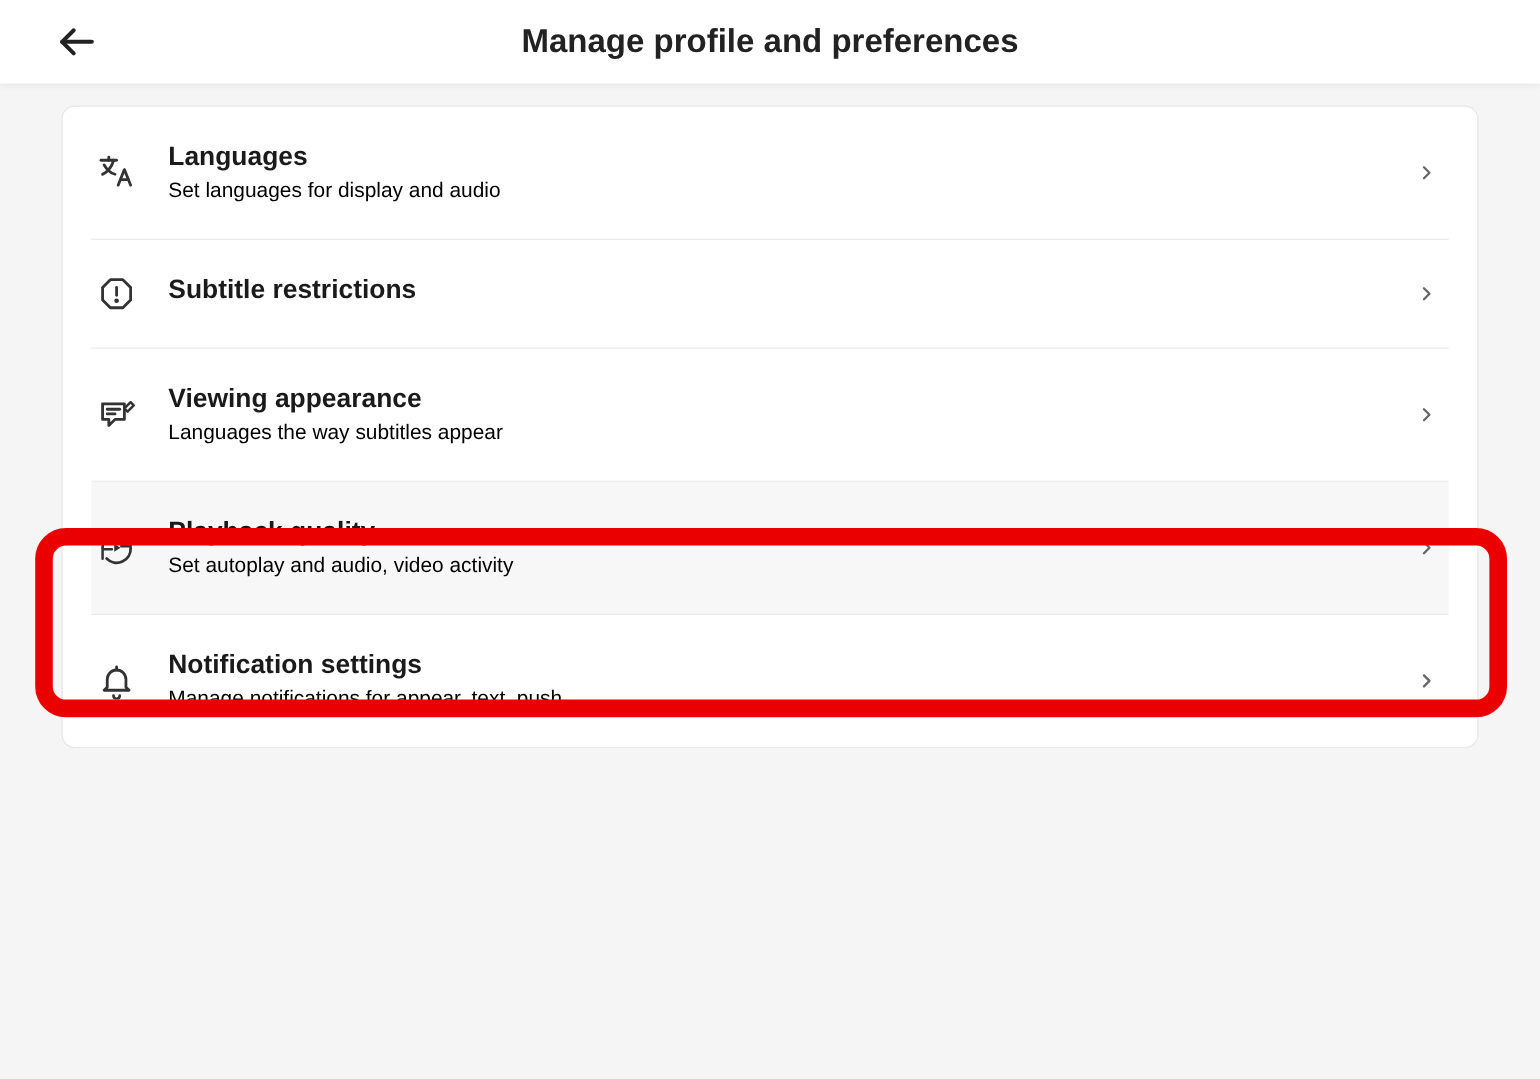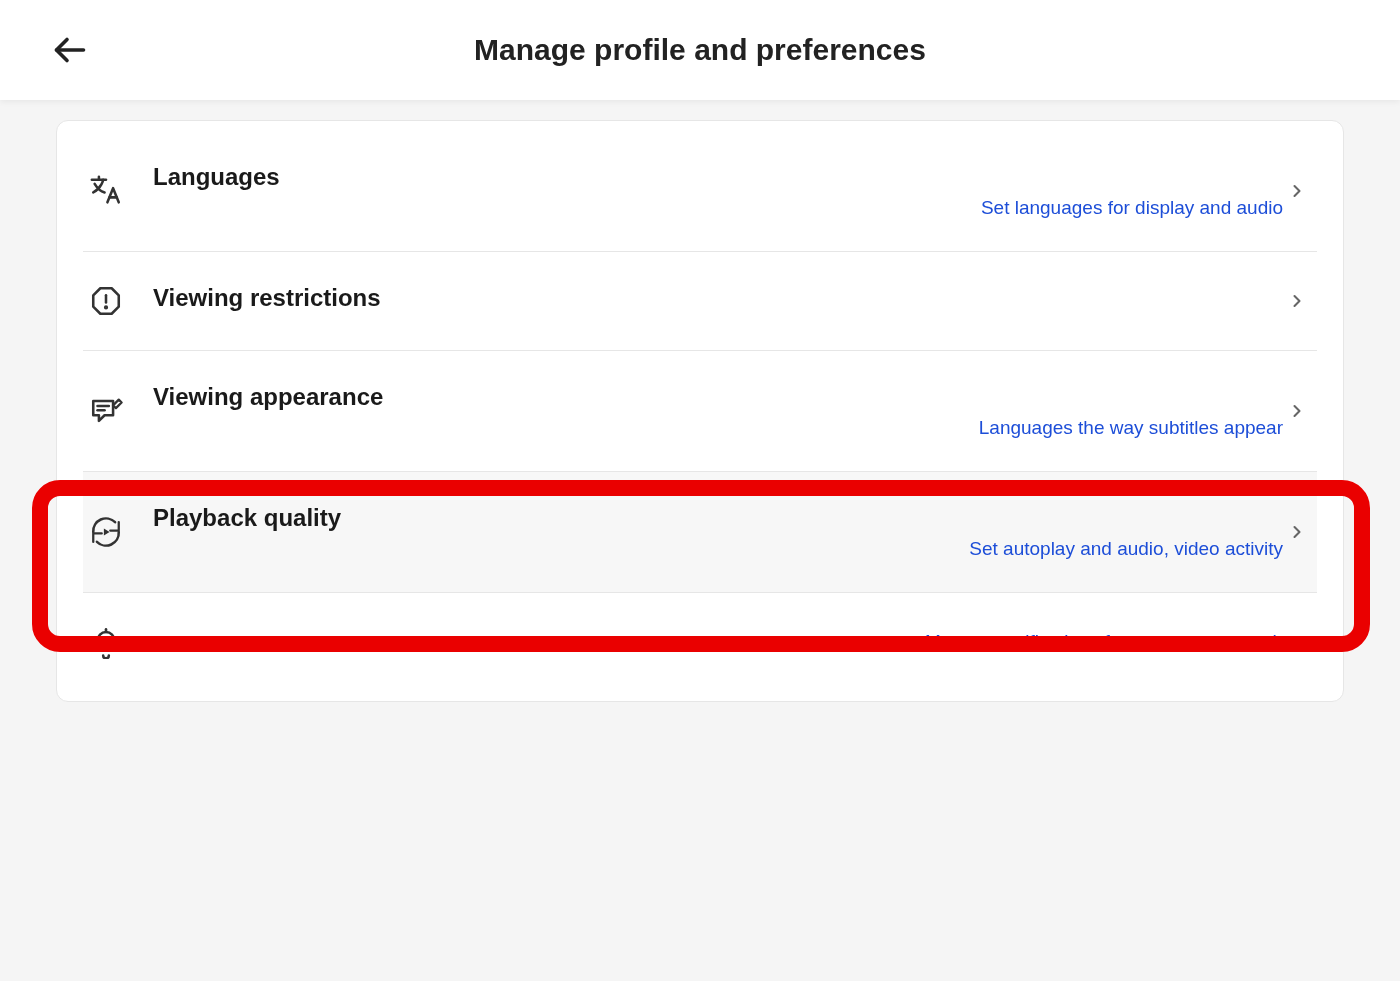--- a/index.html
+++ b/index.html
@@ -5,21 +5,21 @@
     * { margin: 0; padding: 0; box-sizing: border-box; }
     body {
       font-family: -apple-system, BlinkMacSystemFont, "Segoe UI", Helvetica, Arial, sans-serif;
       background: #f5f5f5;
       width: 1400px;
       height: 981px;
       overflow: hidden;
     }
     .header {
       background: #fff;
-      height: 100px;
+      height: 76px;
       display: flex;
       align-items: center;
       position: relative;
       box-shadow: 0 2px 6px rgba(0,0,0,0.06);
     }
     .back-btn {
       position: absolute;
       left: 52px;
       top: 50%;
       transform: translateY(-50%);
@@ -34,21 +34,21 @@
       text-align: center;
       font-size: 30px;
       font-weight: 700;
       color: #222;
     }
     .card {
       background: #fff;
       margin: 20px 56px 0 56px;
       border: 1px solid #e6e6e6;
       border-radius: 12px;
-      padding: 10px 26px;
+      padding: 0 26px;
     }
     .row {
       display: flex;
       align-items: center;
       padding: 32px 6px;
       border-bottom: 1px solid #e6e6e6;
       cursor: pointer;
       position: relative;
     }
     .row:last-child { border-bottom: none; }
@@ -63,22 +63,21 @@
     .row-icon svg { width: 34px; height: 34px; }
     .row-text { flex: 1; padding-left: 16px; }
     .row-title {
       font-size: 24px;
       font-weight: 700;
       color: #1a1a1a;
       margin-bottom: 6px;
     }
     .row-sub {
       font-size: 19px;
-      color: #1d4ed8;
-      text-align: right;
+      color: #000000;
     }
     .row-chevron {
       flex: 0 0 28px;
       color: #6b6b6b;
       display: flex;
       align-items: center;
       justify-content: center;
     }
     .row-chevron svg { width: 20px; height: 20px; }
     .highlight-box {
@@ -135,21 +134,21 @@
 
   <div class="row">
     <div class="row-icon">
       <svg viewBox="0 0 24 24" fill="none" stroke="#333" stroke-width="1.8" stroke-linecap="round" stroke-linejoin="round">
         <polygon points="8 3 16 3 21 8 21 16 16 21 8 21 3 16 3 8 8 3"></polygon>
         <line x1="12" y1="8" x2="12" y2="13"></line>
         <circle cx="12" cy="16.5" r="0.6" fill="#333"></circle>
       </svg>
     </div>
     <div class="row-text">
-      <div class="row-title">Viewing restrictions</div>
+      <div class="row-title">Subtitle restrictions</div>
     </div>
     <div class="row-chevron">
       <svg viewBox="0 0 24 24" fill="none" stroke="#666" stroke-width="2.5" stroke-linecap="round" stroke-linejoin="round">
           <polyline points="9 18 15 12 9 6"></polyline>
         </svg>
     </div>
   </div>
 
   <div class="row">
     <div class="row-icon">
@@ -194,20 +193,21 @@
 
   <div class="row">
     <div class="row-icon">
       <svg viewBox="0 0 24 24" fill="none" stroke="#333" stroke-width="1.8" stroke-linecap="round" stroke-linejoin="round">
         <path d="M18 16 L18 11 A6 6 0 0 0 6 11 L6 16 L4 18 L20 18 Z"></path>
         <path d="M10 21.5 A2 2 0 0 0 14 21.5"></path>
         <line x1="12" y1="3" x2="12" y2="5"></line>
       </svg>
     </div>
     <div class="row-text">
+      <div class="row-title">Notification settings</div>
       <div class="row-sub">Manage notifications for appear, text, push</div>
     </div>
     <div class="row-chevron">
       <svg viewBox="0 0 24 24" fill="none" stroke="#666" stroke-width="2.5" stroke-linecap="round" stroke-linejoin="round">
           <polyline points="9 18 15 12 9 6"></polyline>
         </svg>
     </div>
   </div>
 
 

